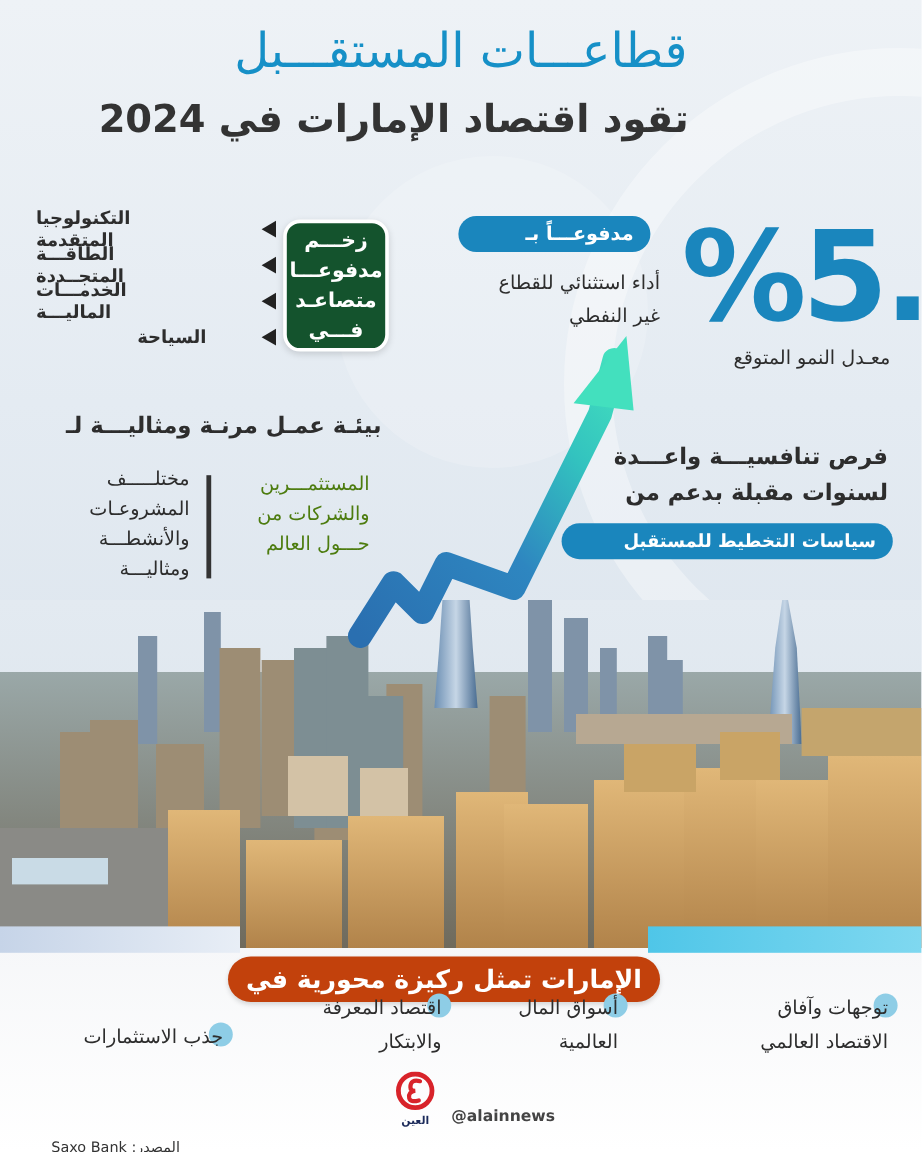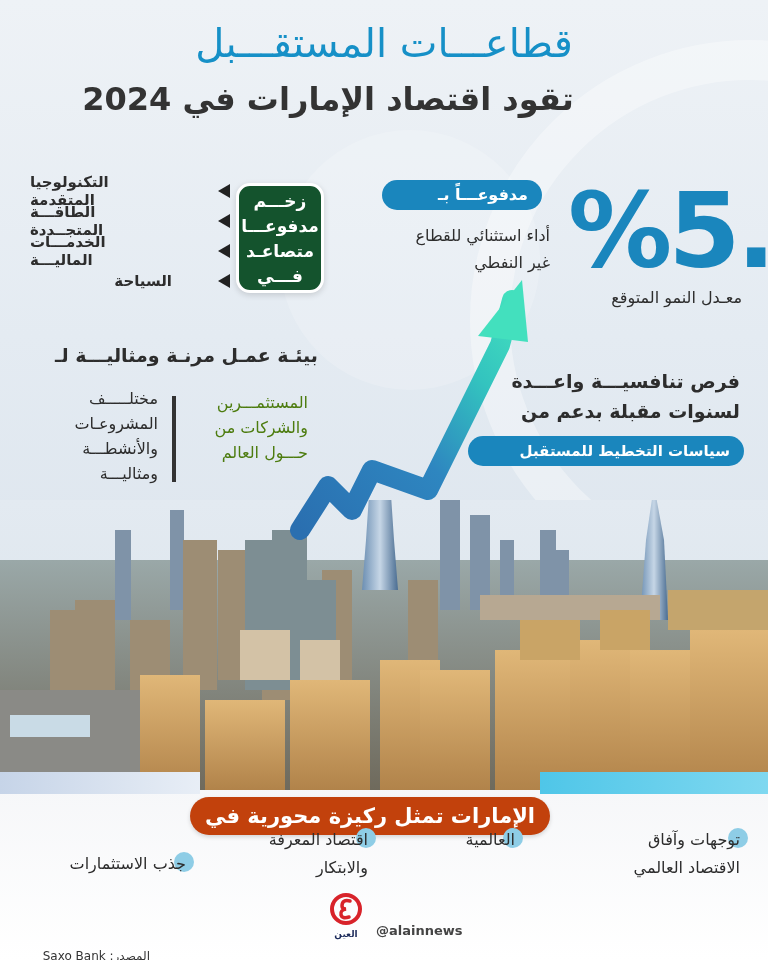--- a/index.html
+++ b/index.html
@@ -253,20 +253,21 @@
 <div class="abs pillar-bar-r"></div>
 <div class="abs pillar-pill rtl">الإمارات تمثل ركيزة محورية في</div>
 
 <div class="abs pillar rtl" style="left:570px;">
   <span class="dot"></span>
   <div class="txt">توجهات وآفاق</div>
   <div class="txt">الاقتصاد العالمي</div>
 </div>
 <div class="abs pillar rtl" style="left:345px;">
   <span class="dot"></span>
+  <div class="txt">أسواق المال</div>
   <div class="txt">العالمية</div>
 </div>
 <div class="abs pillar rtl" style="left:198px;">
   <span class="dot"></span>
   <div class="txt">اقتصاد المعرفة</div>
   <div class="txt">والابتكار</div>
 </div>
 <div class="abs pillar rtl" style="left:16px;margin-top:24px;">
   <span class="dot"></span>
   <div class="txt">جذب الاستثمارات</div>

